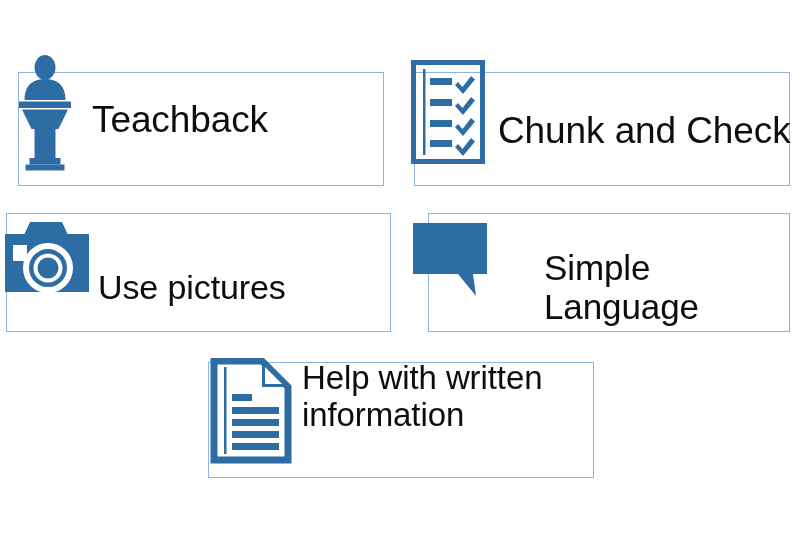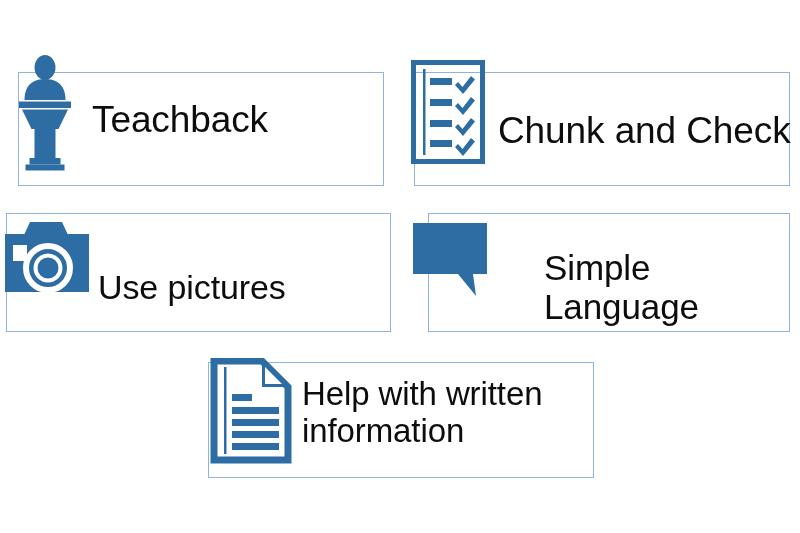--- a/index.html
+++ b/index.html
@@ -46,21 +46,21 @@
   #card-chunk          { left: 414px; top: 72px;  width: 376px; height: 114px; }
   #card-pictures       { left: 6px;   top: 213px; width: 385px; height: 119px; }
   #card-simple         { left: 428px; top: 213px; width: 362px; height: 119px; }
   #card-written        { left: 208px; top: 362px; width: 386px; height: 116px; }
 
   
   #label-teachback { left: 92px;  top: 99px;  font-size: 37px; }
   #label-chunk     { left: 498px; top: 110px;  font-size: 37px; }
   #label-pictures  { left: 98px;  top: 248px; font-size: 34px; margin-top: 20px; }
   #label-simple    { left: 500px; top: 248px; font-size: 35px; margin-left: 44px; }
-  #label-written   { left: 302px; top: 376px; font-size: 33px; }
+  #label-written   { left: 302px; top: 360px; font-size: 33px; }
 
   
   #icon-podium    { left: 14px;  top: 55px;  }
   #icon-checklist { left: 411px; top: 60px;  }
   #icon-camera    { left: 2px;   top: 222px; }
   #icon-bubble    { left: 412px; top: 222px; }
   #icon-document  { left: 210px; top: 358px; }
 </style>
 </head>
 <body>

